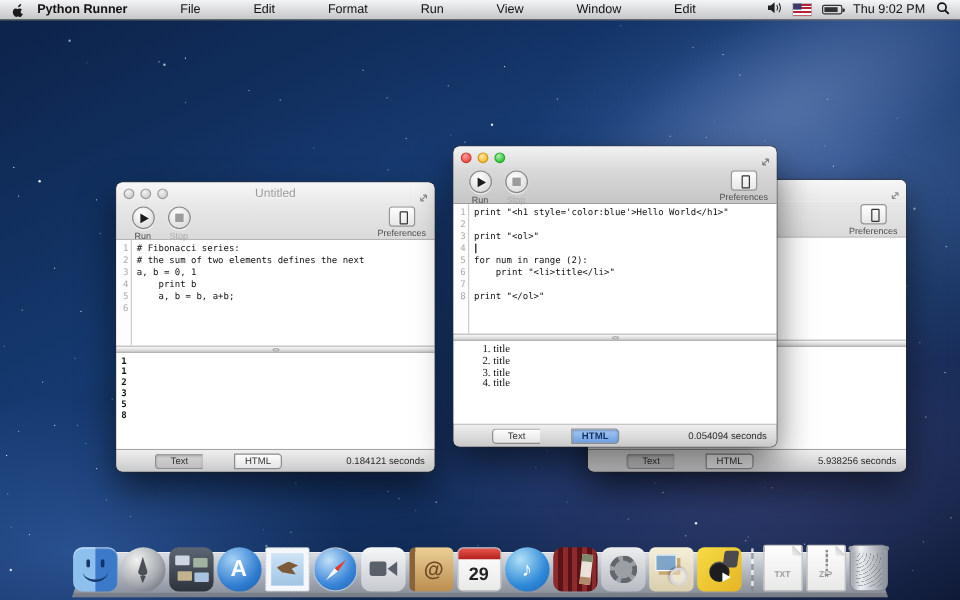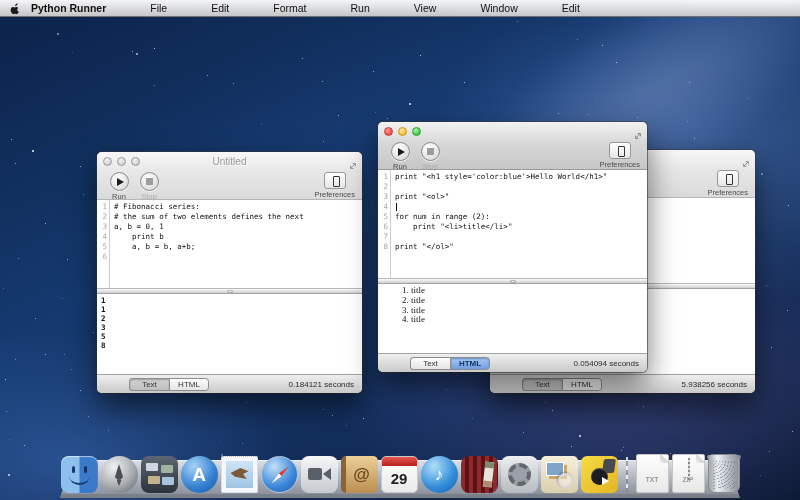--- a/index.html
+++ b/index.html
@@ -81,21 +81,21 @@
   .output-html { background:#fff; overflow:hidden; padding:2px 6px; }
   .oh-h1 { font-family:"Liberation Serif", serif; font-weight:bold; font-size:19px; color:#0000dd; margin:5px 0 9px 2px; }
   .oh-ol { font-family:"Liberation Serif", serif; font-size:9px; line-height:9.8px; color:#111; margin-left:27px; }
 
   .bottombar { height:19px; flex:0 0 19px; border-radius:0 0 5px 5px; border-top:1px solid #a2a2a2;
     background:linear-gradient(#efefef,#c9c9c9); display:flex; align-items:center; padding:0 8px; }
   .segment { display:flex; margin-left:24px; }
   .seg-btn { font-size:8px; color:#333; border:1px solid #8d8d8d; background:linear-gradient(#fdfdfd,#e4e4e4);
     padding:1px 0; width:40px; text-align:center; line-height:9px; }
   .seg-btn:first-child { border-radius:3.5px 0 0 3.5px; border-right:none; }
-  .seg-btn:last-child { border-radius:0 3.5px 3.5px 0; }
+  .seg-btn:last-child { border-radius:0 3.5px 3.5px 0;margin-left:26px; }
   .seg-sel-gray { background:linear-gradient(#d2d2d2,#c0c0c0); box-shadow:inset 0 1px 2px rgba(0,0,0,.25); }
   .seg-sel-blue { background:linear-gradient(#a9c9f2,#6e9fe2); box-shadow:inset 0 1px 2px rgba(0,40,120,.35); color:#10315f; font-weight:bold; }
   .elapsed { margin-left:auto; font-size:8px; color:#2b2b2b; }
 
   .flex-grow { flex:1 1 auto; }
 
   
   #dock { position:absolute; left:60px; right:60px; bottom:2px; height:52px; z-index:40; }
   .shelf { position:absolute; left:0; right:0; bottom:0; height:38px;
     clip-path:polygon(1.8% 0, 98.2% 0, 100% 100%, 0 100%);
@@ -354,20 +354,37 @@
       </svg>
   </span>
   <span class="menu-item appname">Python Runner</span>
   <span class="menu-item">File</span>
   <span class="menu-item">Edit</span>
   <span class="menu-item">Format</span>
   <span class="menu-item">Run</span>
   <span class="menu-item">View</span>
   <span class="menu-item">Window</span>
   <span class="menu-item">Edit</span>
+  <span class="menubar-right">
+    <span>
+      <svg width="13" height="11" viewBox="0 0 14 12">
+          <path fill="#222" d="M1 4h2.5L7 1v10L3.5 8H1z"></path>
+          <path d="M9 3.5q1.5 2.5 0 5M11 2q2.5 4 0 8" stroke="#222" stroke-width="1" fill="none"></path>
+        </svg>
+    </span>
+    <span class="flag"></span>
+    <span class="battery"></span>
+    <span class="clock">Thu 9:02 PM</span>
+    <span>
+      <svg width="12" height="12" viewBox="0 0 12 12">
+          <circle cx="5" cy="5" r="3.4" fill="none" stroke="#111" stroke-width="1.4"></circle>
+          <path d="M7.6 7.6l3 3" stroke="#111" stroke-width="1.6"></path>
+        </svg>
+    </span>
+  </span>
 </div>
 
 <div class="window inactive" style="left:97px; top:152px; width:265px; height:241px; z-index:10;">
   <div class="titlebar">
     <span class="wtitle">Untitled</span>
     <span class="lights">
       <span class="light dim"></span>
       <span class="light dim"></span>
       <span class="light dim"></span>
     </span>

